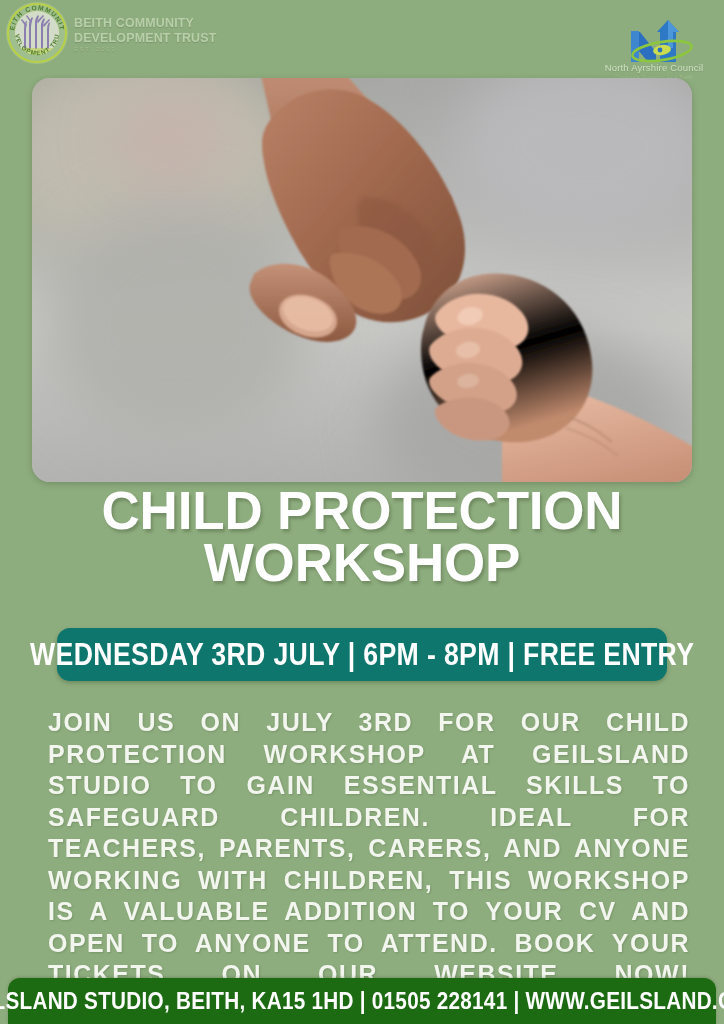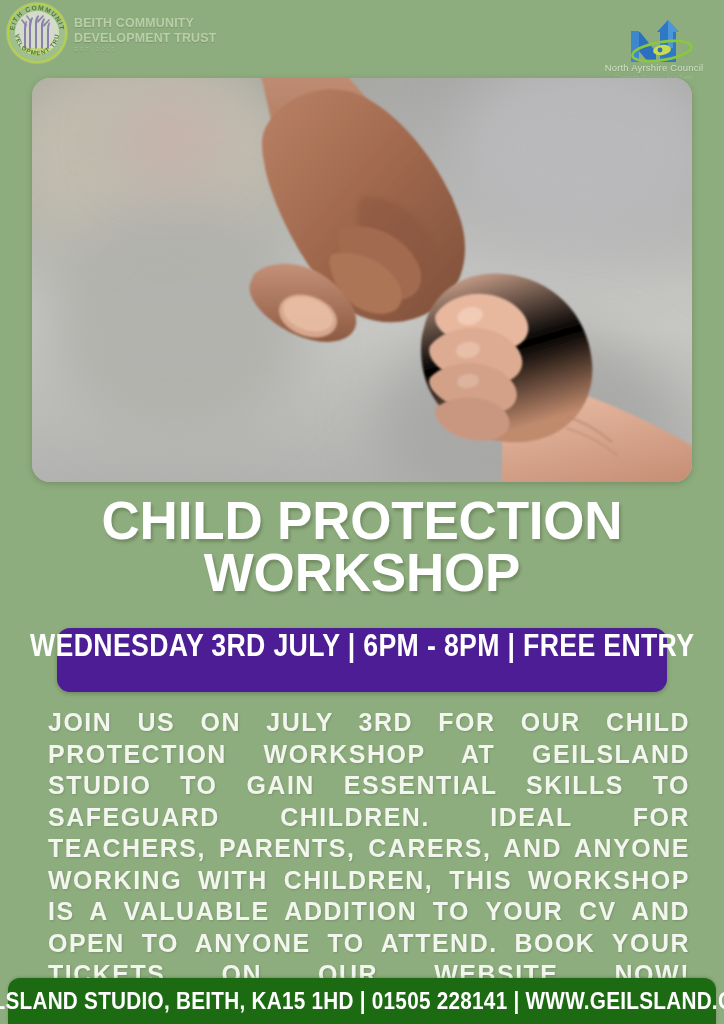--- a/index.html
+++ b/index.html
@@ -141,40 +141,40 @@
   .b4{ right:2%; bottom:-10%; width:46%; height:48%; background:rgba(166,166,164,.85); }
   .b5{ left:12%; top:4%; width:18%; height:22%; background:rgba(205,170,170,.45); }
 
   
   .hands{ position:absolute; inset:0; }
 
   
   .headline{
     position:absolute;
     left:0; right:0;
-    top:495px;
+    top:485px;
     text-align:center;
     color:#ffffff;
     font-size:53px;
     font-weight:bold;
     line-height:.98;
     letter-spacing:-.2px;
     text-shadow:2px 3px 3px rgba(55,75,45,.32);
   }
   .headline .l2{ display:block; }
 
   
   .banner{
     position:absolute;
     left:57px; top:628px;
-    width:610px; height:64px;
-    background:#4c1d95;
+    width:610px; height:53px;
+    background:#0f766e;
     border-radius:13px;
     display:flex;
-    align-items:flex-start;
+    align-items:center;
     justify-content:center;
     box-shadow:0 2px 4px rgba(35,60,25,.30);
   }
   .banner-text{
     color:#ffffff;
     font-size:31px;
     font-weight:bold;
     white-space:nowrap;
     letter-spacing:.4px;
     transform:scaleX(.86);

